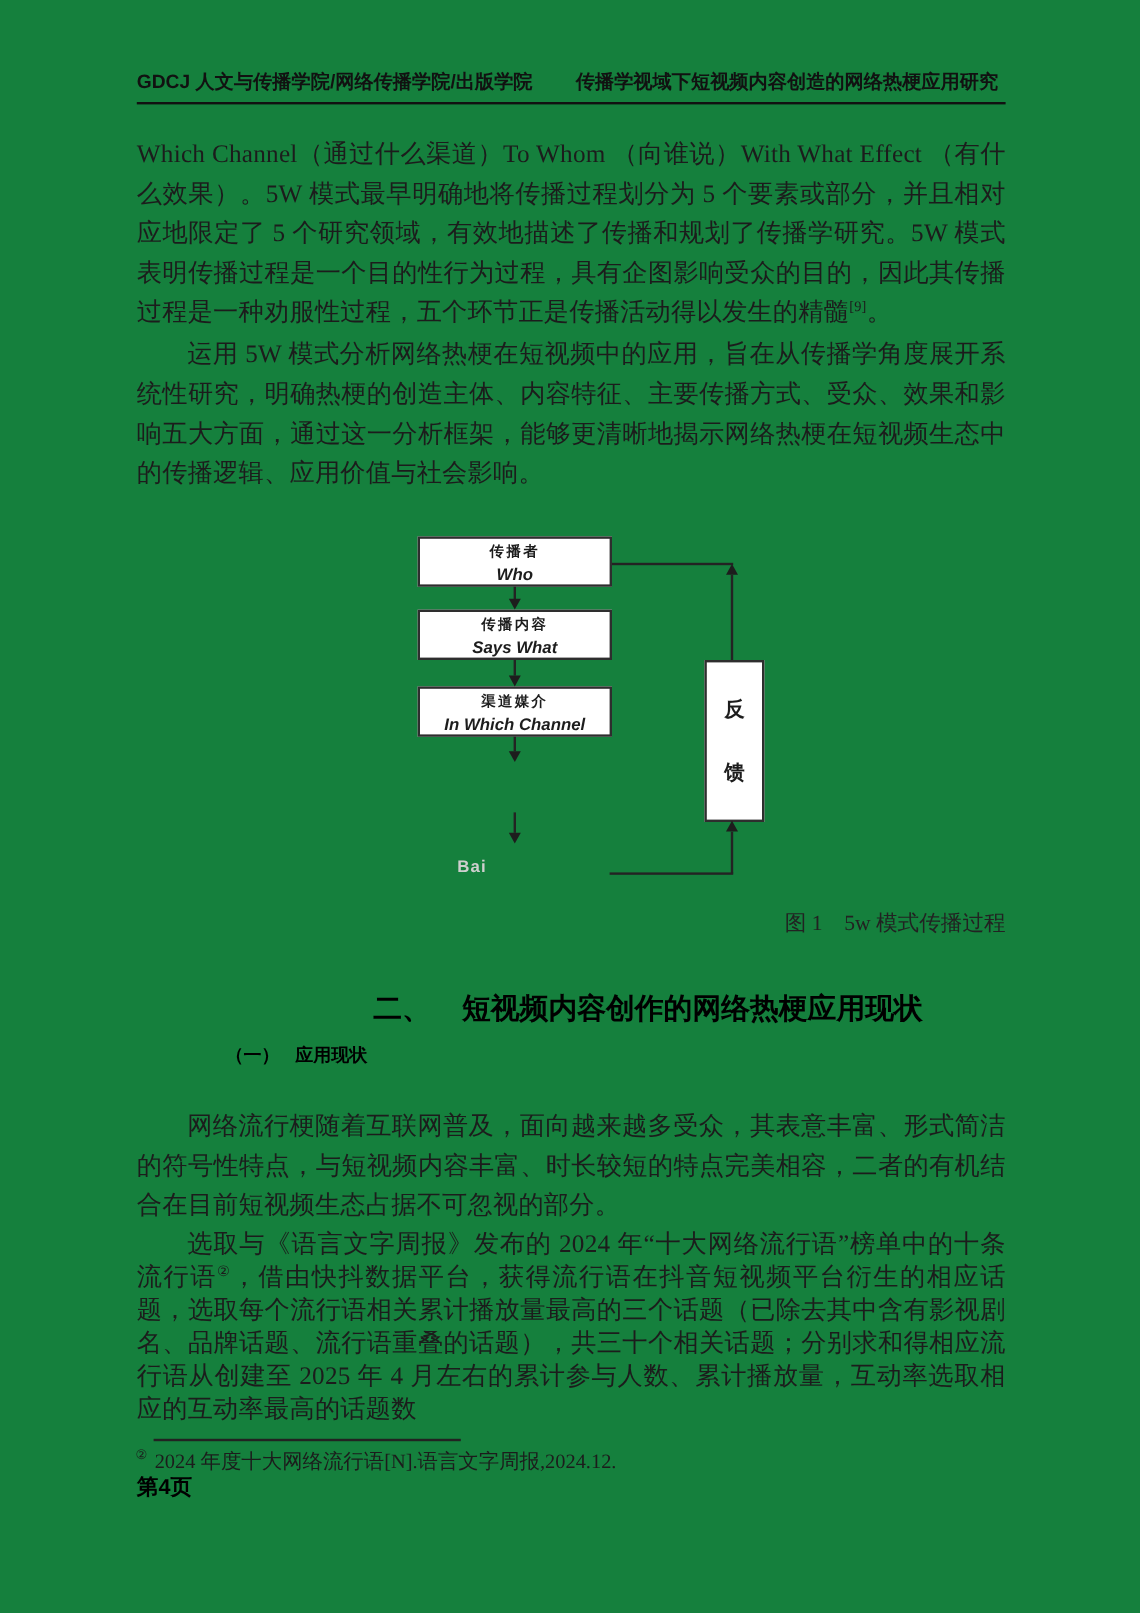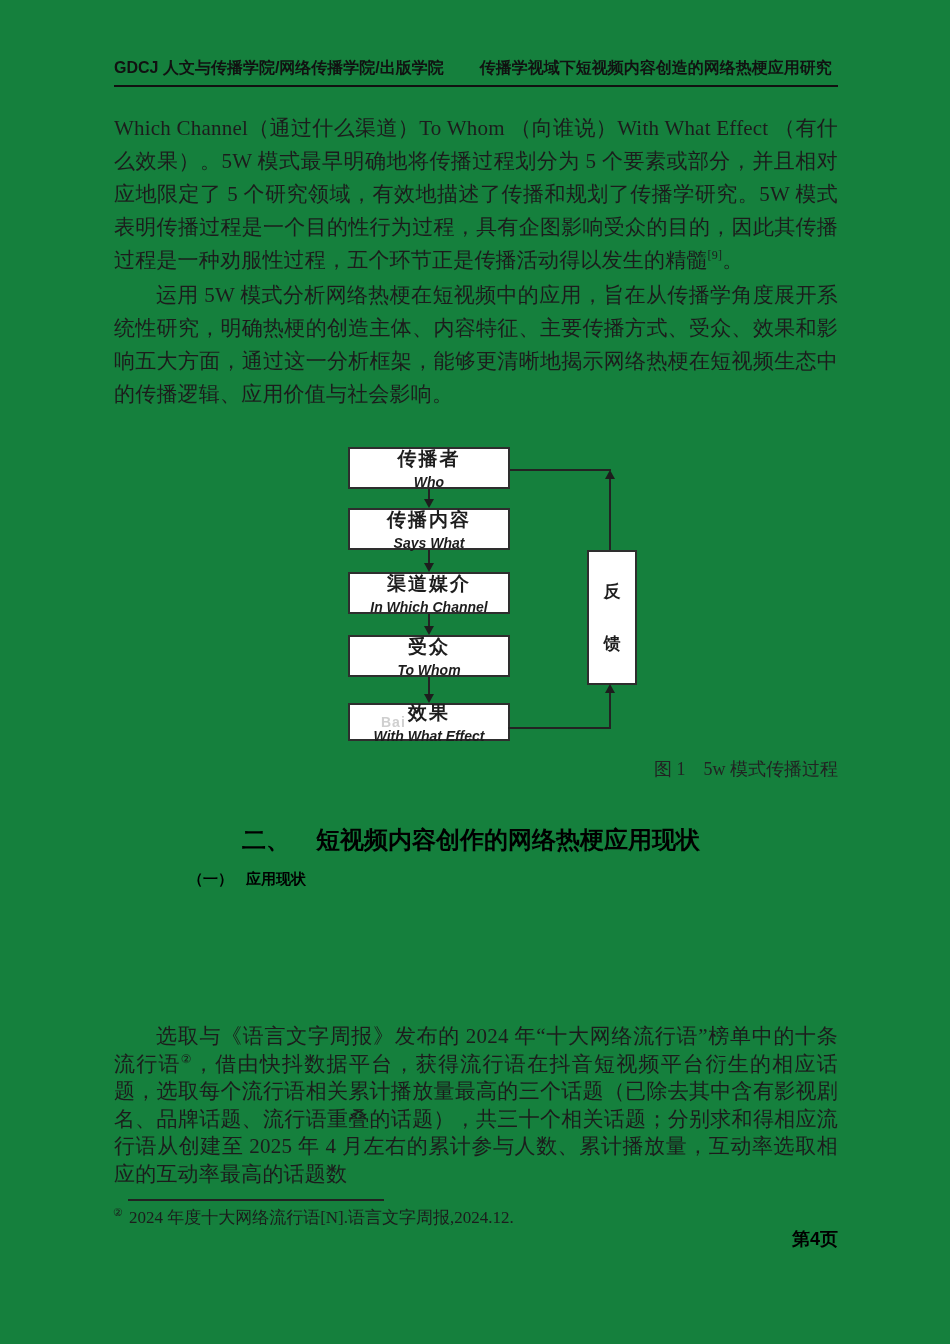--- a/index.html
+++ b/index.html
@@ -31,21 +31,21 @@
   .para.indent{text-indent:42px;}
   .sup{vertical-align:super;font-size:12px;line-height:0;}
   
   .fig{position:absolute;left:348px;top:443px;width:292px;height:302px;}
   .fbox{
     position:absolute;left:0;width:158px;
     border:2px solid #2e2e2e;background:#fff;
     display:flex;flex-direction:column;align-items:center;justify-content:center;
     font-family:"Liberation Sans","DejaVu Sans",sans-serif;color:#1d1d1d;
   }
-  .fbox .cn{font-size:19px;font-weight:700;letter-spacing:2px;}
+  .fbox .cn{font-size:12px;font-weight:700;letter-spacing:2px;}
   .fbox .en{font-size:14px;font-weight:600;margin-top:2px;font-style:italic;}
   .vline{position:absolute;width:2px;background:#232323;}
   .hline{position:absolute;height:2px;background:#232323;}
   .tri-down{position:absolute;width:0;height:0;
     border-left:5px solid transparent;border-right:5px solid transparent;
     border-top:9px solid #1d1d1d;}
   .tri-up{position:absolute;width:0;height:0;
     border-left:5px solid transparent;border-right:5px solid transparent;
     border-bottom:9px solid #1d1d1d;}
   .fbbox{
@@ -61,40 +61,40 @@
     font-size:14px;font-weight:700;color:#cfcfcf;
     filter:blur(0.6px);letter-spacing:1px;margin-left:36px;
   }
   .caption{
     position:absolute;left:114px;top:757px;width:724px;
     text-align:right;font-size:18px;color:#222;
   }
   
   .h1{
     position:absolute;left:114px;top:824px;width:724px;
-    text-align:left;padding-left:128px;box-sizing:border-box;
+    text-align:center;padding-left:128px;box-sizing:border-box;
     font-family:"Liberation Sans","DejaVu Sans",sans-serif;
     font-size:24px;font-weight:700;color:#000;white-space:nowrap;
   }
   .h1 .num{margin-right:26px;}
   .h2{
     position:absolute;left:188px;top:870px;
     font-family:"Liberation Sans","DejaVu Sans",sans-serif;
     font-size:15px;font-weight:700;color:#000;white-space:nowrap;
   }
   .h2 .num{margin-right:13px;}
   
   .fnsep{position:absolute;left:128px;top:1199px;width:256px;border-top:2px solid #222;}
   .fnote{
     position:absolute;left:113px;top:1206px;width:724px;
     font-size:17px;color:#1c1c1c;
   }
   .fnote .sup{font-size:11px;margin-right:6px;}
   .pageno{
-    position:absolute;left:114px;top:1227px;width:724px;text-align:right;
+    position:absolute;left:114px;top:1227px;width:724px;text-align:left;
     font-family:"Liberation Sans","DejaVu Sans",sans-serif;
     font-size:18px;font-weight:700;color:#000;
   }
 </style>
 </head>
 <body>
 
 <div class="page">
 
   <div class="hdr">
@@ -112,28 +112,20 @@
       <span class="cn">传播者</span>
       <span class="en">Who</span>
     </div>
     <div class="fbox" style="top:129px;height:38px">
       <span class="cn">渠道媒介</span>
       <span class="en">In Which Channel</span>
     </div>
     <div class="fbox" style="top:65px;height:38px">
       <span class="cn">传播内容</span>
       <span class="en">Says What</span>
-    </div>
-    <div class="fbox" style="top:192px;height:38px">
-      <span class="cn">受众</span>
-      <span class="en">To Whom</span>
-    </div>
-    <div class="fbox" style="top:260px;height:34px">
-      <span class="cn">效果</span>
-      <span class="en">With What Effect</span>
     </div>
 
     <div class="vline" style="left:80px;top:46px;height:11px"></div>
     <div class="tri-down" style="left:76px;top:56px"></div>
     <div class="vline" style="left:80px;top:107px;height:13px"></div>
     <div class="tri-down" style="left:76px;top:120px"></div>
     <div class="vline" style="left:80px;top:171px;height:12px"></div>
     <div class="tri-down" style="left:76px;top:183px"></div>
     <div class="vline" style="left:80px;top:234px;height:17px"></div>
     <div class="tri-down" style="left:76px;top:251px"></div>
@@ -157,20 +149,21 @@
   <div class="caption">图 1　5w 模式传播过程</div>
 
   <div class="h1">
     <span class="num">二、</span><span>短视频内容创作的网络热梗应用现状</span>
   </div>
 
   <div class="h2">
     <span class="num">（一）</span><span>应用现状</span>
   </div>
 
+  <div class="para indent" style="top:922px">网络流行梗随着互联网普及，面向越来越多受众，其表意丰富、形式简洁的符号性特点，与短视频内容丰富、时长较短的特点完美相容，二者的有机结合在目前短视频生态占据不可忽视的部分。</div>
 
   <div class="para indent" style="top:1023px;line-height:27.5px"><span>选取与《语言文字周报》发布的 2024 年“十大网络流行语”榜单中的十条流行语</span><span class="sup">②</span><span>，借由快抖数据平台，获得流行语在抖音短视频平台衍生的相应话题，选取每个流行语相关累计播放量最高的三个话题（已除去其中含有影视剧名、品牌话题、流行语重叠的话题），共三十个相关话题；分别求和得相应流行语从创建至 2025 年 4 月左右的累计参与人数、累计播放量，互动率选取相应的互动率最高的话题数</span></div>
 
   <div class="fnsep"></div>
 
   <div class="fnote">
     <span class="sup">②</span><span>2024 年度十大网络流行语[N].语言文字周报,2024.12.</span>
   </div>
 
   <div class="pageno">第4页</div>

